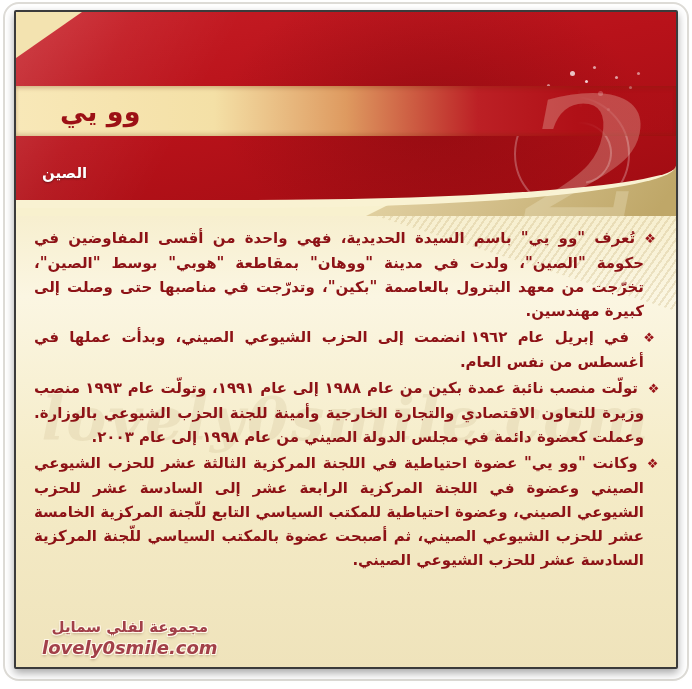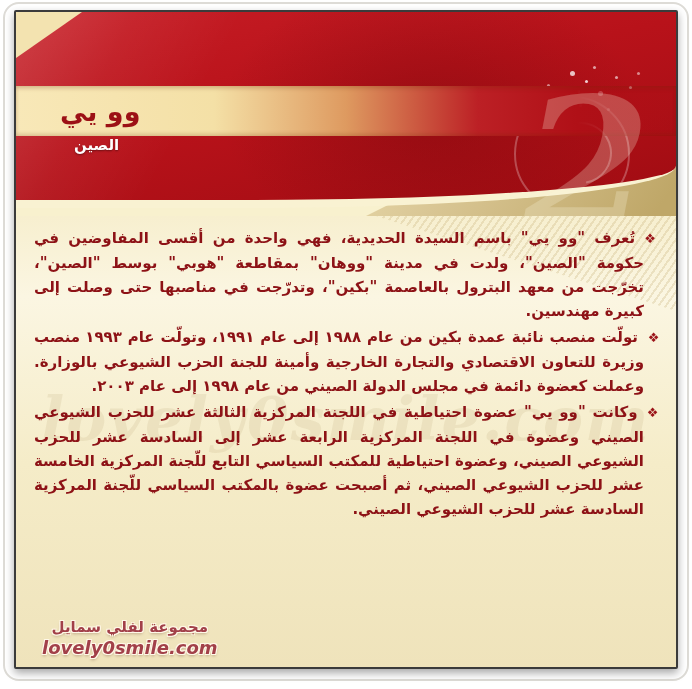--- a/index.html
+++ b/index.html
@@ -74,22 +74,22 @@
   .name-band{
     position:absolute;top:74px;left:0;right:0;height:50px;z-index:4;
     background:linear-gradient(to right,#f8e8b8 0%,#f4e0a6 30%,#de9a60 50%,#bc2025 70%,#b01017 85%,rgba(176,16,23,0) 100%);
     box-shadow:inset 0 3px 4px -1px rgba(110,40,0,.28), inset 0 -3px 4px -1px rgba(110,40,0,.22);
   }
   .person-name{
     position:absolute;left:44px;top:50%;transform:translateY(-50%);
     font-size:27px;font-weight:bold;color:#9c1116;
   }
   .country{
-    position:absolute;left:26px;top:124px;color:#ffffff;
-    font-size:15px;font-weight:bold;z-index:6;text-shadow:0 1px 2px rgba(0,0,0,.4);margin-left:32px;
+    position:absolute;left:26px;top:152px;color:#ffffff;
+    font-size:15px;font-weight:bold;z-index:6;text-shadow:0 1px 2px rgba(0,0,0,.4);
   }
   .role{
     position:absolute;left:26px;top:166px;color:#f4e5be;
     font-size:15px;font-weight:bold;z-index:6;text-shadow:0 1px 2px rgba(0,0,0,.4);
   }
   
   .content{
     position:absolute;top:204px;left:0;right:0;bottom:0;
     background:linear-gradient(180deg,#f7efcf 0%,#fbf6e2 18%,#f5ecc8 55%,#efe3bb 100%);
   }
@@ -141,20 +141,21 @@
     </div>
     <div class="country">الصين</div>
     <div class="big-two">2</div>
   </div>
 
   <div class="content">
     <div class="corner-stripes"></div>
     <div class="watermark">lovely0smile.com</div>
     <div class="bullets">
         <p class="bullet"><span class="marker">❖</span> تُعرف "وو يي" باسم السيدة الحديدية، فهي واحدة من أقسى المفاوضين في حكومة "الصين"، ولدت في مدينة "ووهان" بمقاطعة "هوبي" بوسط "الصين"، تخرّجت من معهد البترول بالعاصمة "بكين"، وتدرّجت في مناصبها حتى وصلت إلى كبيرة مهندسين.</p>
+        <p class="bullet"><span class="marker">❖</span> في إبريل عام ١٩٦٢ انضمت إلى الحزب الشيوعي الصيني، وبدأت عملها في أغسطس من نفس العام.</p>
         <p class="bullet"><span class="marker">❖</span> تولّت منصب نائبة عمدة بكين من عام ١٩٨٨ إلى عام ١٩٩١، وتولّت عام ١٩٩٣ منصب وزيرة للتعاون الاقتصادي والتجارة الخارجية وأمينة للجنة الحزب الشيوعي بالوزارة. وعملت كعضوة دائمة في مجلس الدولة الصيني من عام ١٩٩٨ إلى عام ٢٠٠٣.</p>
         <p class="bullet"><span class="marker">❖</span> وكانت "وو يي" عضوة احتياطية في اللجنة المركزية الثالثة عشر للحزب الشيوعي الصيني وعضوة في اللجنة المركزية الرابعة عشر إلى السادسة عشر للحزب الشيوعي الصيني، وعضوة احتياطية للمكتب السياسي التابع للّجنة المركزية الخامسة عشر للحزب الشيوعي الصيني، ثم أصبحت عضوة بالمكتب السياسي للّجنة المركزية السادسة عشر للحزب الشيوعي الصيني.</p>
       </div>
     <div class="footer-logo">
       <div class="logo-ar">مجموعة لفلي سمايل</div>
       <div class="logo-en">lovely0smile.com</div>
     </div>
   </div>
 
 </div>

